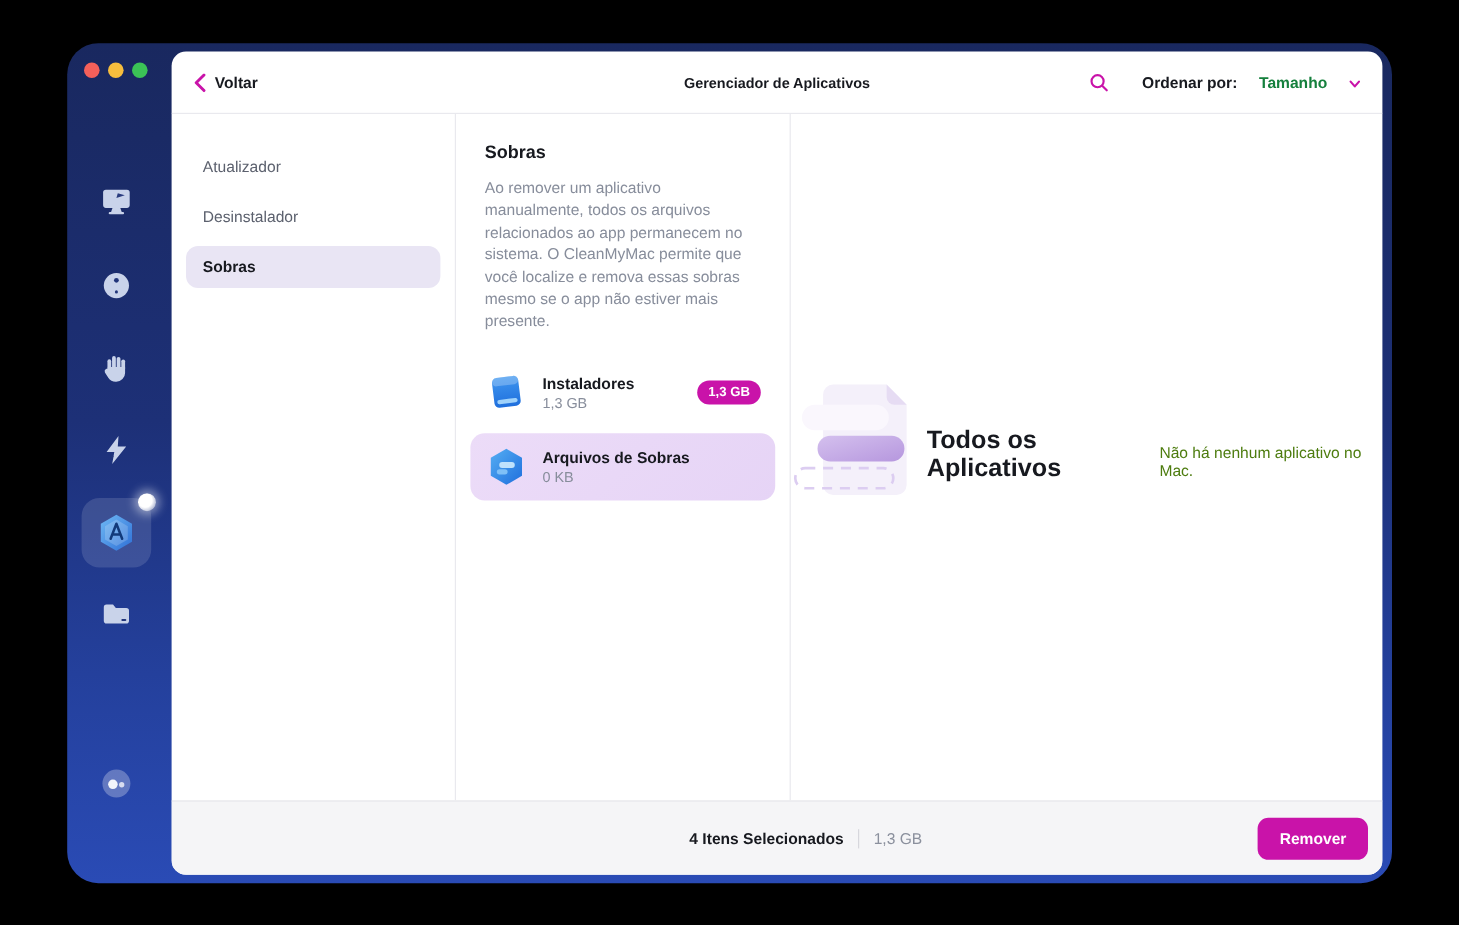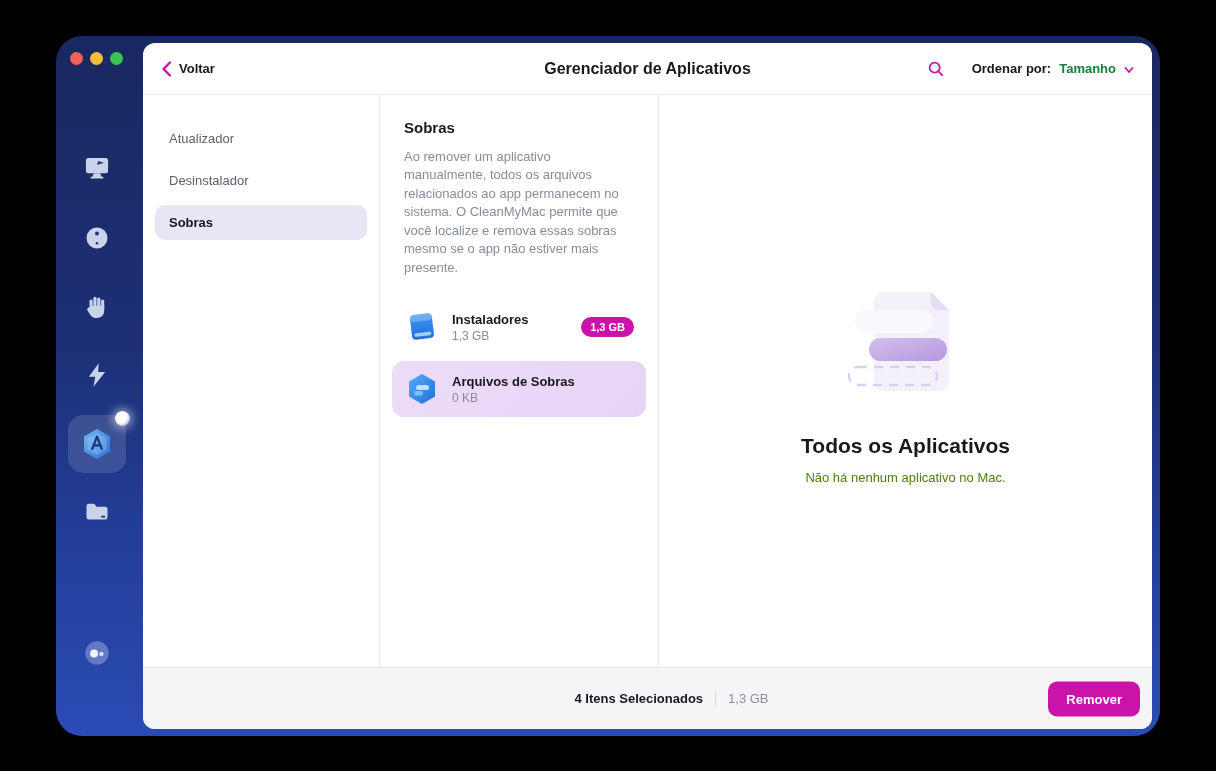--- a/index.html
+++ b/index.html
@@ -39,24 +39,24 @@
   .content { position:absolute; left:87px; top:7px; right:8px; bottom:7px;
              background:#fff; border-radius:12px; overflow:hidden;
              display:flex; flex-direction:column; }
 
   .header { height:52px; flex:0 0 52px; display:flex; align-items:center;
             border-bottom:1px solid #e9e9ee; padding:0 18px; position:relative; }
   .back-btn { display:flex; align-items:center; gap:7px; cursor:pointer; }
   .back-btn svg { width:11px; height:16px; }
   .back-label { font-size:13px; font-weight:700; color:#17191f; }
   .header-title { position:absolute; left:0; right:0; text-align:center;
-                  font-size:16px; font-weight:700; color:#17191f; pointer-events:none; }
+                  font-size:12px; font-weight:700; color:#17191f; pointer-events:none; }
   .header-right { margin-left:auto; display:flex; align-items:center; gap:26px; z-index:2; }
   .search-btn { width:20px; height:20px; cursor:pointer; display:flex; align-items:center; justify-content:center; }
-  .sort { display:flex; align-items:center; gap:8px; cursor:pointer; }
+  .sort { display:flex; align-items:center; gap:18px; cursor:pointer; }
   .sort-label { font-size:13px; font-weight:700; color:#17191f; }
   .sort-value { font-size:13px; font-weight:600; color:#15803d; }
   .sort-chevron { width:10px; height:10px; margin-top:2px; }
 
   .main { flex:1; display:flex; min-height:0; }
 
   
   .col-nav { width:237px; flex:0 0 237px; border-right:1px solid #e9e9ee; padding:26px 12px 0 12px; }
   .nav-item { padding:10px 14px; font-size:13px; color:#5c616e; border-radius:10px;
               margin-bottom:7px; cursor:pointer; }
@@ -70,21 +70,21 @@
          cursor:pointer; margin-bottom:6px; }
   .row.selected { background:linear-gradient(135deg,#ecdcf8 0%, #e6d4f6 100%); }
   .row-icon { width:36px; height:36px; flex:0 0 36px; }
   .row-texts { display:flex; flex-direction:column; gap:2px; min-width:0; }
   .row-name { font-size:13px; font-weight:700; color:#17191f; white-space:nowrap; }
   .row-size { font-size:12px; color:#878d9b; }
   .row-badge { margin-left:auto; background:#c913a9; color:#fff; font-size:11px; font-weight:700;
                padding:4px 9px; border-radius:11px; }
 
   
-  .col-empty { flex:1; display:flex; flex-direction:column; align-items:center;
+  .col-empty { flex:1; display:flex; flex-direction:row; align-items:center;
                justify-content:center; padding-top:8px; }
   .illustration { width:122px; height:110px; margin-bottom:38px; }
   .empty-title { font-size:21px; font-weight:700; color:#17191f; margin-bottom:12px; }
   .empty-subtitle { font-size:13px; color:#4d7c0f; }
 
   
   .footer { height:62px; flex:0 0 62px; background:#f5f5f7; border-top:1px solid #e7e7ec;
             position:relative; display:flex; align-items:center; justify-content:center;padding-left:48px; }
   .footer-summary { display:flex; align-items:center; gap:12px; }
   .sel-count { font-size:13px; font-weight:700; color:#17191f; }

